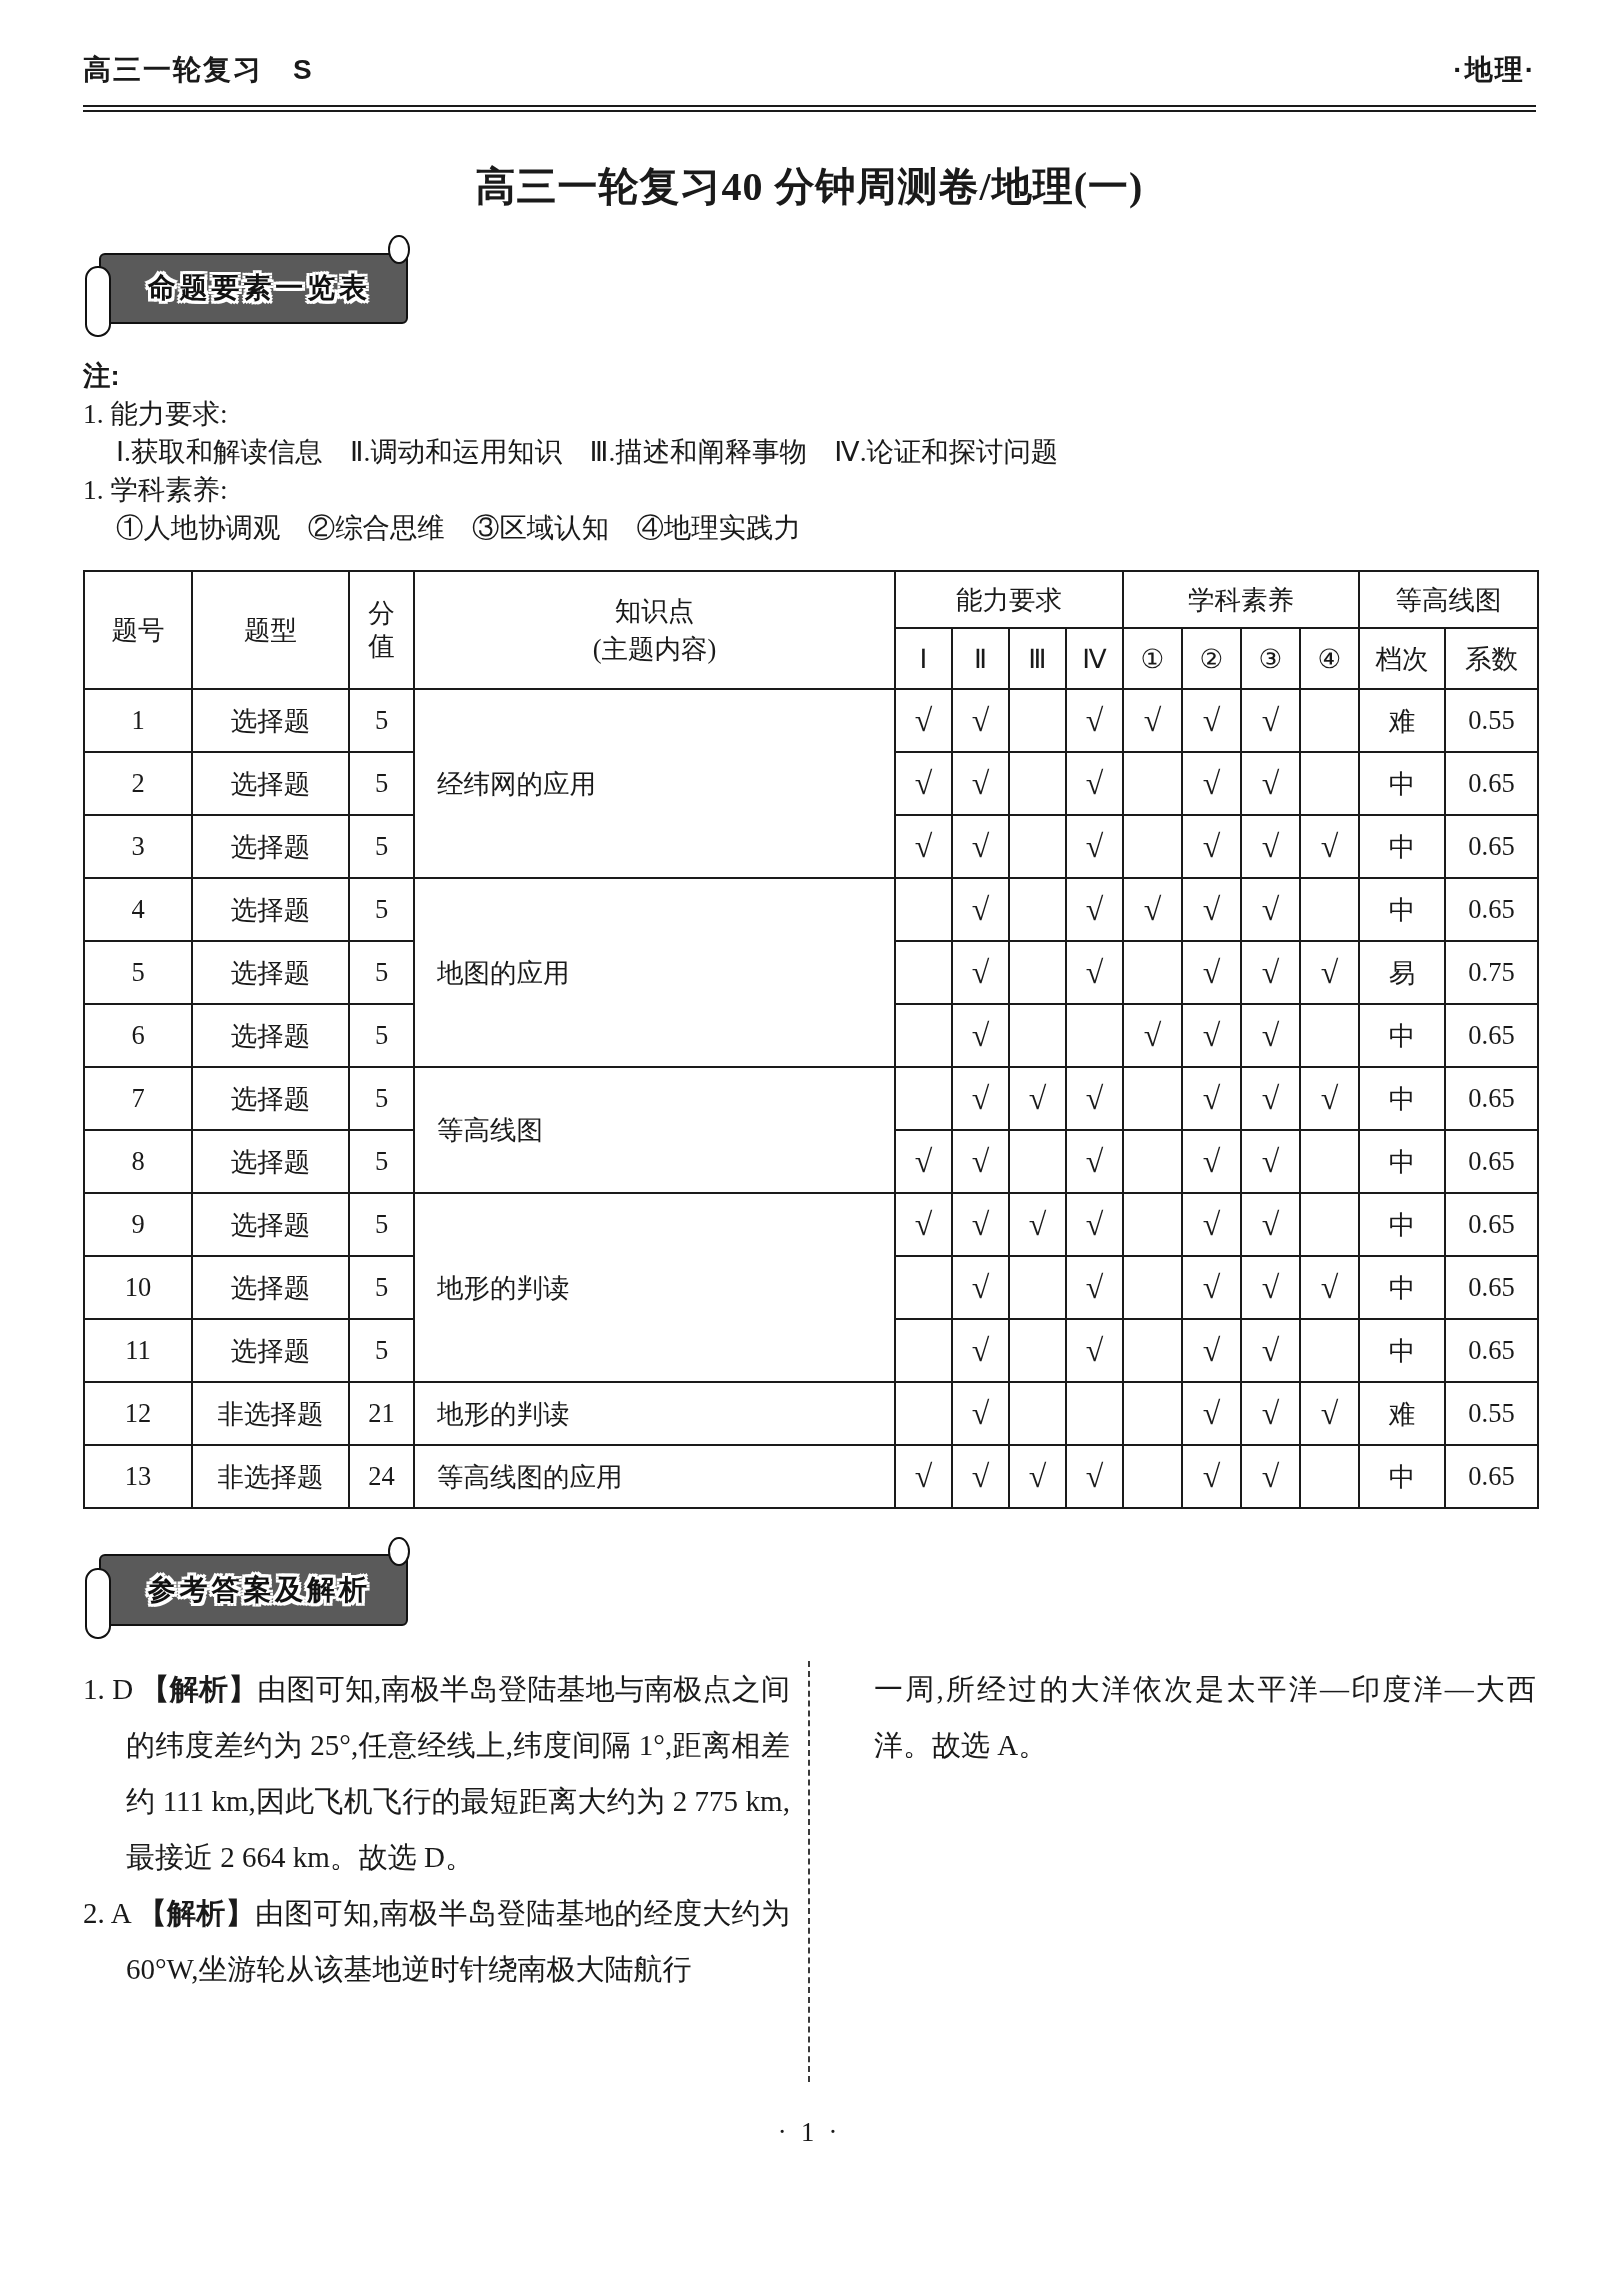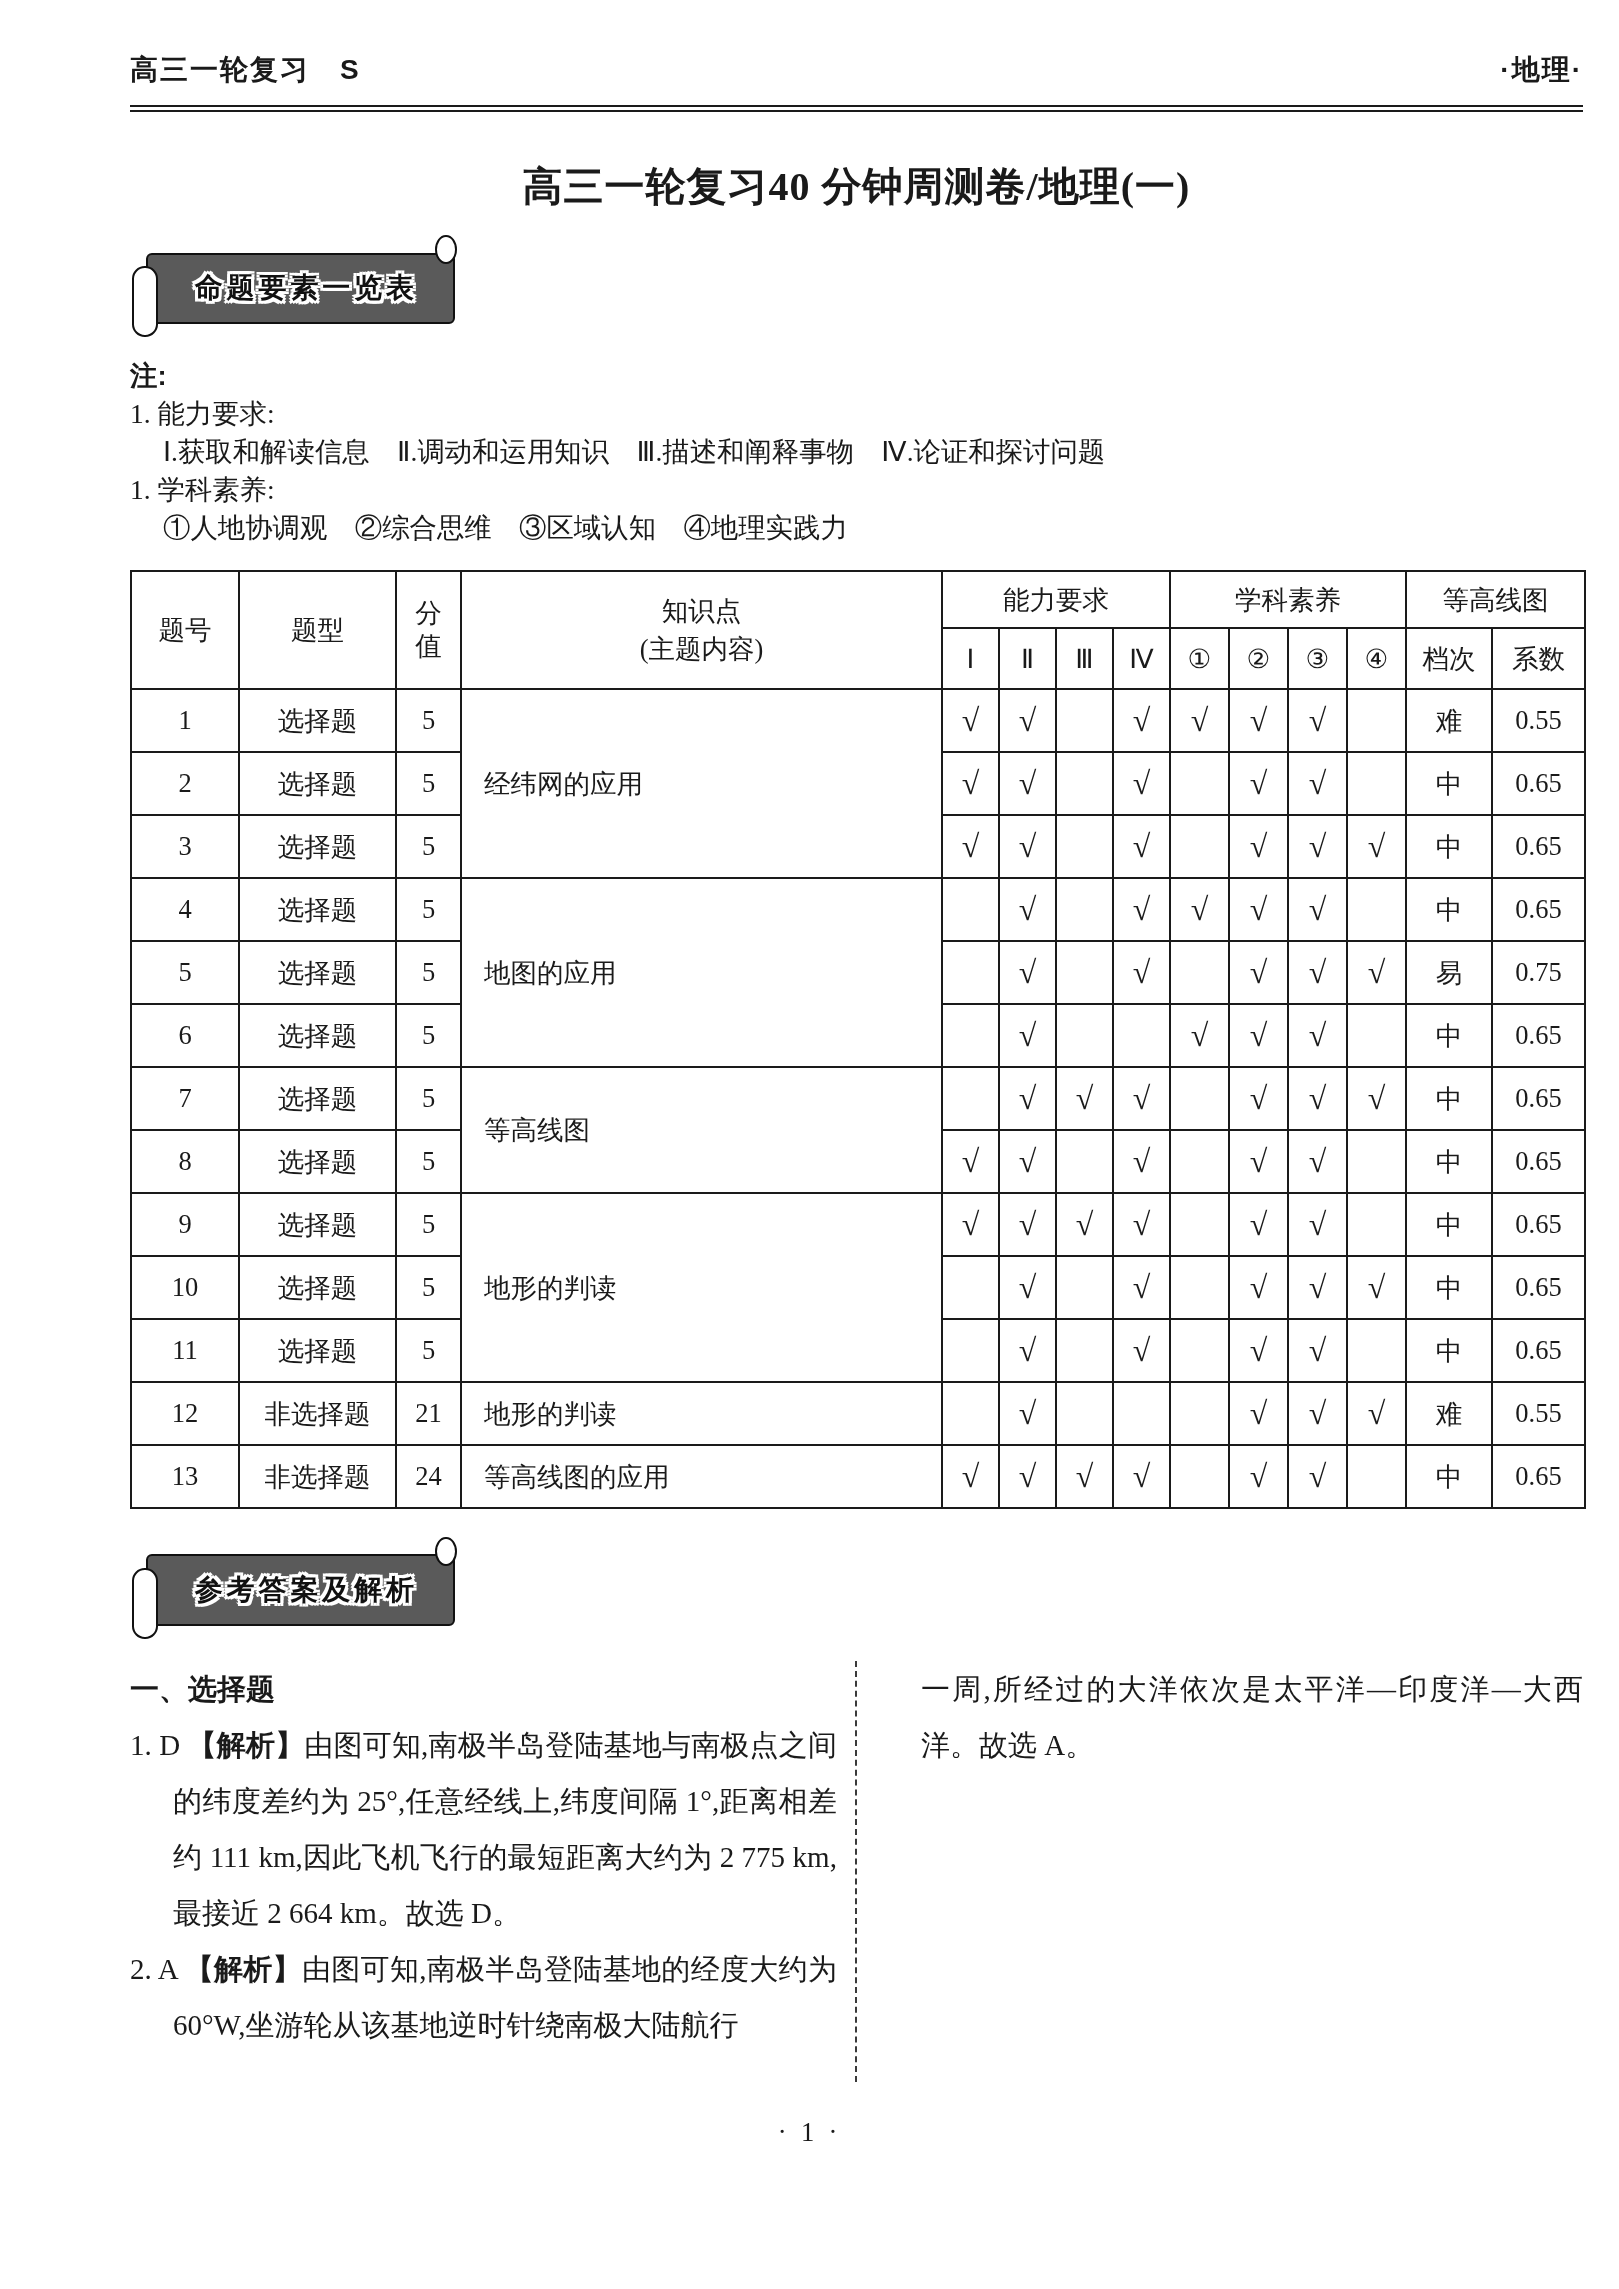--- a/index.html
+++ b/index.html
@@ -2,21 +2,21 @@
 <html style="--banner-bg: #5a5a5a;"><head>
 <meta charset="utf-8">
 <style>
   * { margin:0; padding:0; box-sizing:border-box; }
   html,body { background:#e8e8e8; }
   .page {
     position:relative; width:1619px; height:2290px; background:#ffffff;
     margin:0 auto; overflow:hidden; color:#1a1a1a;
     font-family:"Liberation Serif", serif;
   }
-  .content { position:absolute; left:83px; top:0; width:1453px;margin-left:47px; }
+  .content { position:absolute; left:83px; top:0; width:1453px; }
 
   
   .running-head { display:flex; justify-content:space-between; align-items:flex-end;
     padding-top:51px; font-family:"Liberation Sans", sans-serif;
     font-size:28px; font-weight:bold; letter-spacing:2px; }
   .double-rule { margin-top:15.7px; height:6.9px;
     border-top:2.9px solid #1a1a1a; border-bottom:2px solid #1a1a1a; }
 
   
   .doc-title { margin-top:47px; text-align:center; font-size:40px; font-weight:bold;
@@ -358,21 +358,20 @@
     <div class="banner-row second">
       <div class="scroll-banner">
         <span class="curl-left"></span>
         <span class="curl-top-right"></span>
         <span class="banner-text">参考答案及解析</span>
       </div>
     </div>
 
     <div class="answers">
       <div class="ans-col left">
-        <div class="ans-section-title">一、选择题</div>
       <div class="ans-item"><span>1. D </span><span class="tag">【解析】</span>由图可知,南极半岛登陆基地与南极点之间的纬度差约为 25°,任意经线上,纬度间隔 1°,距离相差约 111 km,因此飞机飞行的最短距离大约为 2 775 km,最接近 2 664 km。故选 D。</div>
           <div class="ans-item"><span>2. A </span><span class="tag">【解析】</span>由图可知,南极半岛登陆基地的经度大约为 60°W,坐游轮从该基地逆时针绕南极大陆航行</div>
         </div>
       <div class="ans-col right">
           <div class="ans-item cont">一周,所经过的大洋依次是太平洋—印度洋—大西洋。故选 A。</div>
         </div>
     </div>
 
   </div>
 

